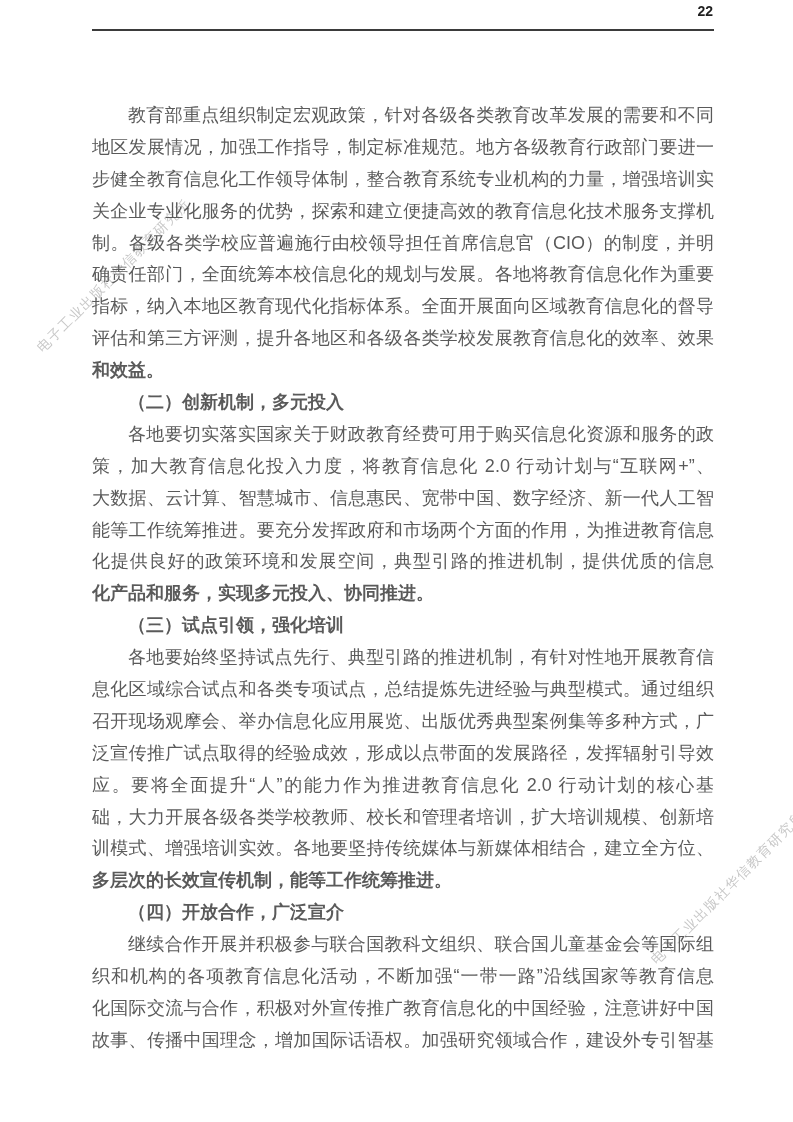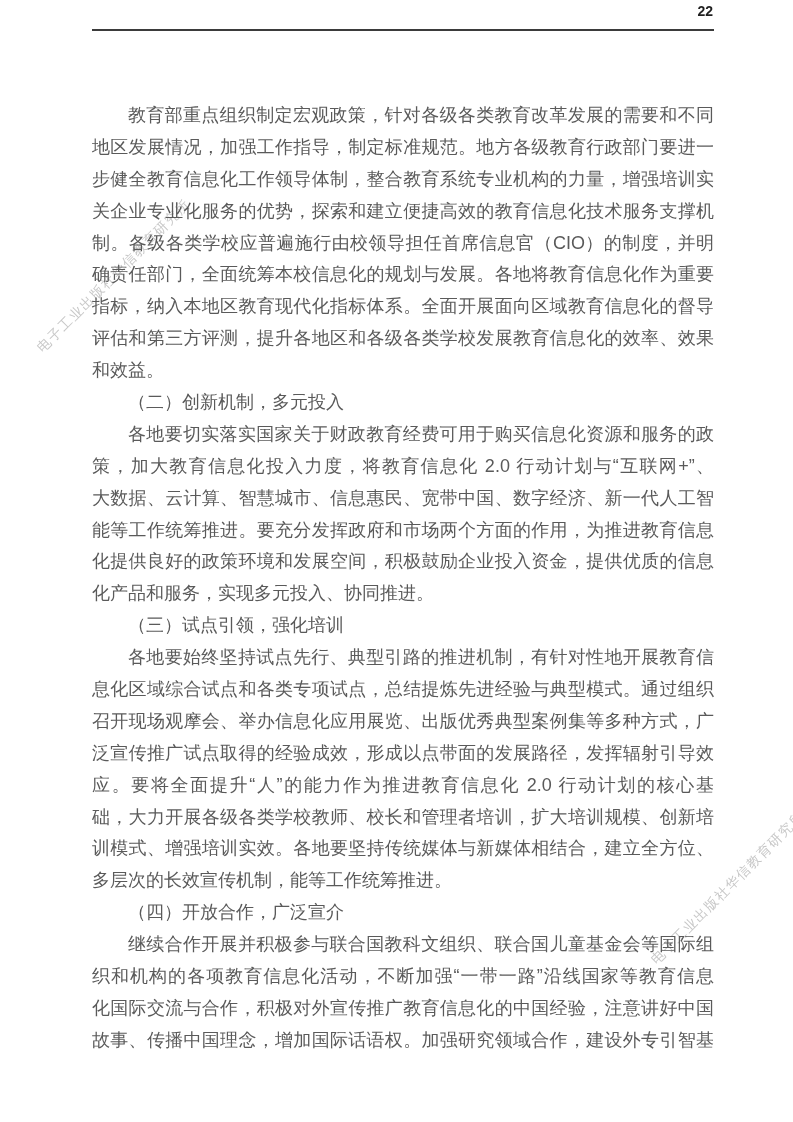--- a/index.html
+++ b/index.html
@@ -57,20 +57,21 @@
   .line {
     height: 31.9px;
     line-height: 31.9px;
     text-align: justify;
     text-align-last: justify;
     overflow: hidden;
   }
   .line.short {
     text-align: center;
     text-align-last: left;
+    font-weight: bold;
   }
   .line.indent {
     text-indent: 2em;
   }
 </style>
 </head>
 <body>
 
 <div class="page">
 
@@ -91,21 +92,21 @@
     <div class="line">指标，纳入本地区教育现代化指标体系。全面开展面向区域教育信息化的督导</div>
     <div class="line">评估和第三方评测，提升各地区和各级各类学校发展教育信息化的效率、效果</div>
     <div class="line short">和效益。</div>
 
     <div class="line short indent">（二）创新机制，多元投入</div>
 
     <div class="line indent">各地要切实落实国家关于财政教育经费可用于购买信息化资源和服务的政</div>
     <div class="line">策，加大教育信息化投入力度，将教育信息化 2.0 行动计划与“互联网+”、</div>
     <div class="line">大数据、云计算、智慧城市、信息惠民、宽带中国、数字经济、新一代人工智</div>
     <div class="line">能等工作统筹推进。要充分发挥政府和市场两个方面的作用，为推进教育信息</div>
-    <div class="line">化提供良好的政策环境和发展空间，积极鼓励企业投入资金，提供优质的信息</div>
+    <div class="line">化提供良好的政策环境和发展空间，典型引路的推进机制，提供优质的信息</div>
     <div class="line short">化产品和服务，实现多元投入、协同推进。</div>
 
     <div class="line short indent">（三）试点引领，强化培训</div>
 
     <div class="line indent">各地要始终坚持试点先行、典型引路的推进机制，有针对性地开展教育信</div>
     <div class="line">息化区域综合试点和各类专项试点，总结提炼先进经验与典型模式。通过组织</div>
     <div class="line">召开现场观摩会、举办信息化应用展览、出版优秀典型案例集等多种方式，广</div>
     <div class="line">泛宣传推广试点取得的经验成效，形成以点带面的发展路径，发挥辐射引导效</div>
     <div class="line">应。要将全面提升“人”的能力作为推进教育信息化 2.0 行动计划的核心基</div>
     <div class="line">础，大力开展各级各类学校教师、校长和管理者培训，扩大培训规模、创新培</div>

